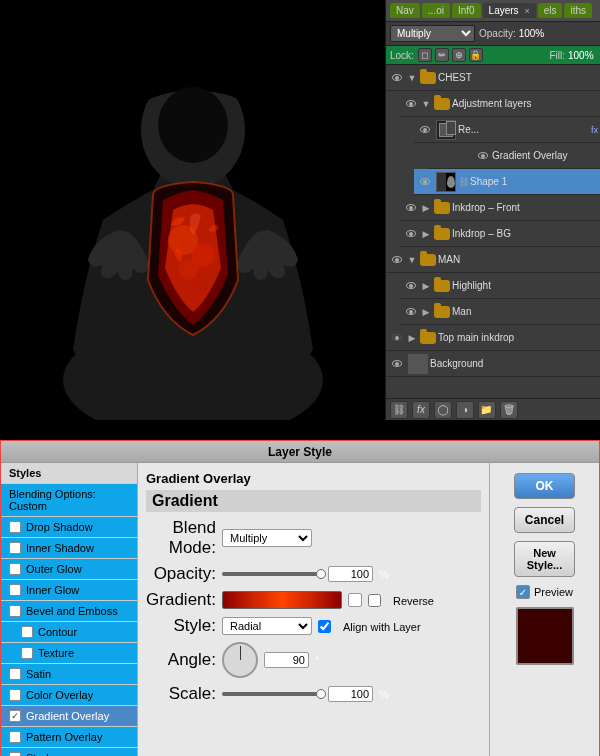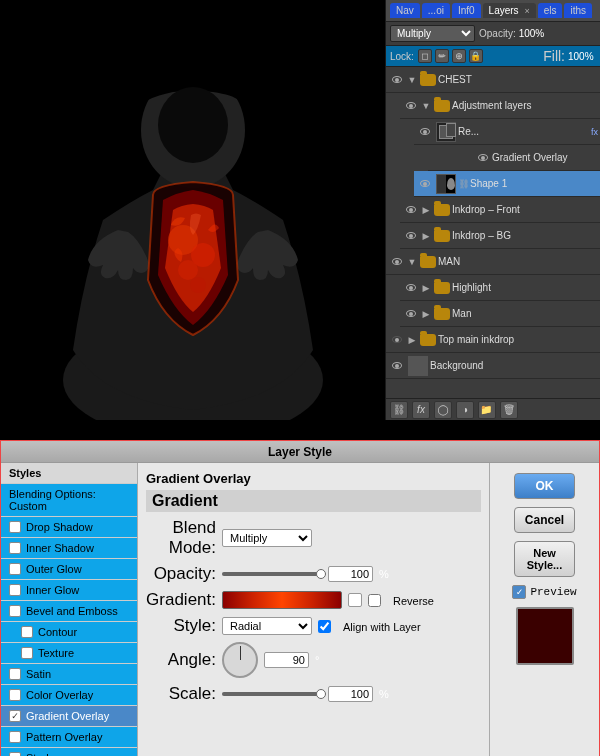--- a/index.html
+++ b/index.html
@@ -52,21 +52,21 @@
       padding: 0 4px;
       gap: 2px;
       border-bottom: 1px solid #222;
     }
 
     .tab {
       padding: 2px 6px;
       font-size: 10px;
       color: #ccc;
       cursor: pointer;
-      background: #1d4ed8;
+      background: #4d7c0f;
       border-radius: 3px 3px 0 0;
     }
 
     .tab.active {
       background: #3c3c3c;
       color: #fff;
     }
 
     .tab-close {
       font-size: 9px;
@@ -108,21 +108,21 @@
       color: #fff;
       font-size: 10px;
       width: 28px;
     }
 
     .lock-row {
       display: flex;
       align-items: center;
       padding: 2px 4px;
       gap: 4px;
-      background: #0369a1;
+      background: #15803d;
       border-bottom: 1px solid #222;
     }
 
     .lock-label {
       font-size: 10px;
       color: #ccc;
     }
 
     .lock-icons {
       display: flex; gap: 3px;
@@ -137,21 +137,21 @@
       font-size: 9px;
       color: #ccc;
       cursor: pointer;
     }
 
     .fill-row {
       display: flex; align-items: center; gap: 3px;
       margin-left: auto;
     }
 
-    .fill-label { font-size: 14px; color: #ccc; }
+    .fill-label { font-size: 10px; color: #ccc; }
     .fill-val { font-size: 10px; color: #fff; width: 28px; }
 
     
     #layer-list {
       flex: 1;
       overflow-y: auto;
       background: #3c3c3c;
     }
 
     .layer-row {
@@ -472,21 +472,20 @@
       background: linear-gradient(to bottom, #f0f0f0, #d0d0d0);
       color: #000;
       font-size: 11px;
     }
 
     .preview-section {
       display: flex;
       flex-direction: column;
       align-items: center;
       gap: 8px;
-      font-family: Liberation Mono, monospace;
     }
 
     .preview-label {
       display: flex; align-items: center; gap: 4px; font-size: 11px; color: #000;
     }
 
     .preview-check {
       width: 14px; height: 14px;
       border: 1px solid #888;
       background: #4a88c8;

